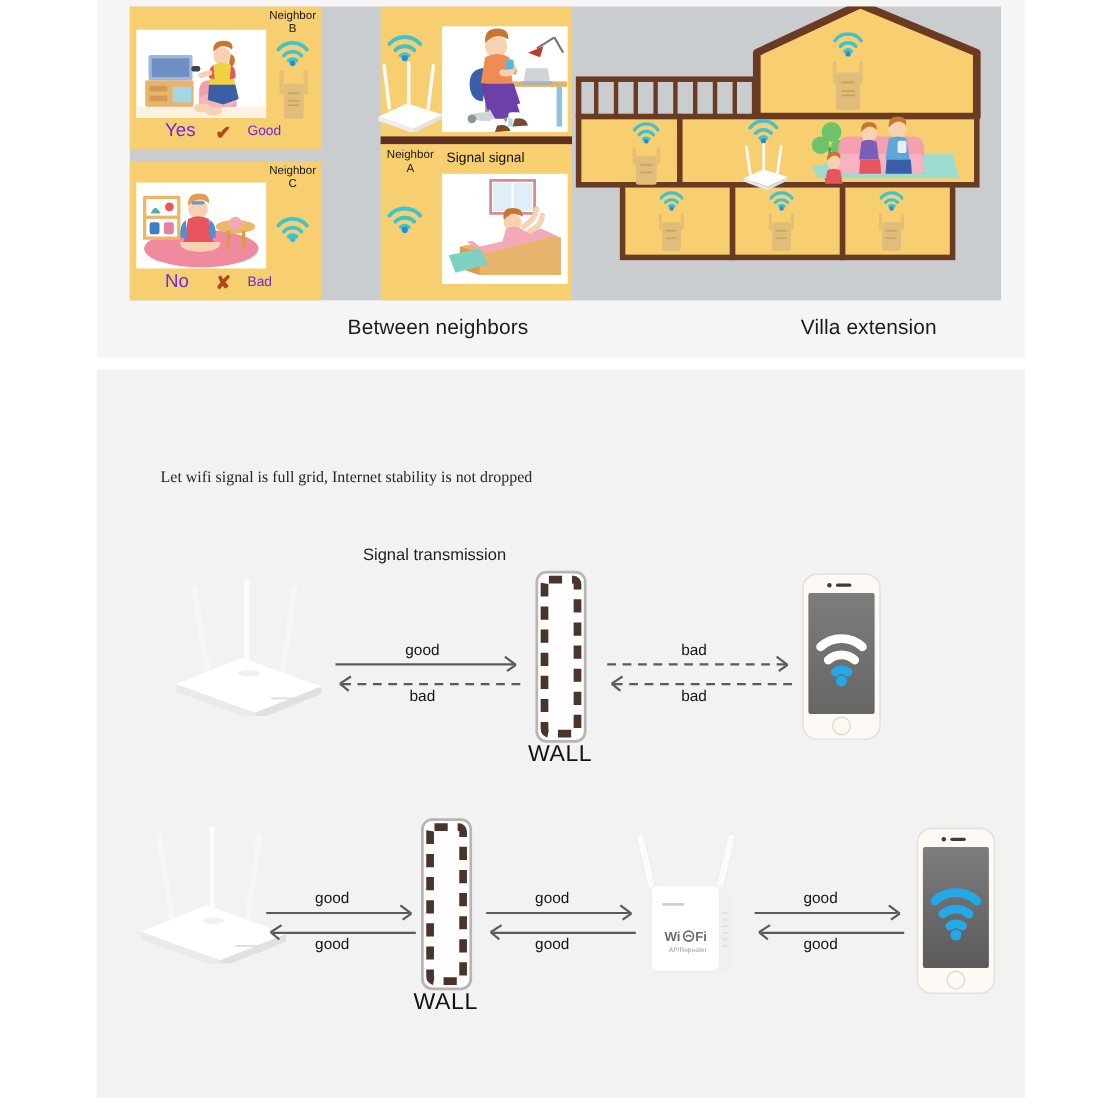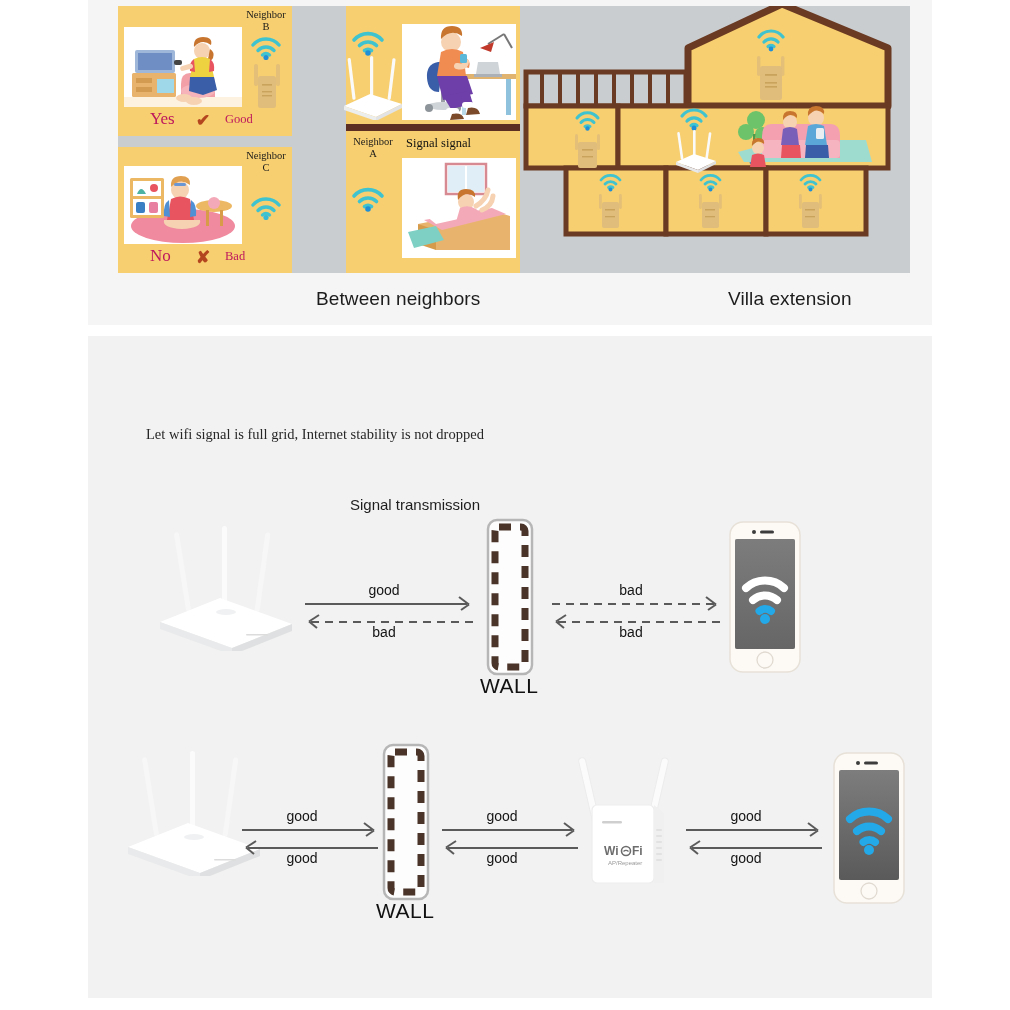--- a/index.html
+++ b/index.html
@@ -8,40 +8,40 @@
     font-family:"Liberation Sans", sans-serif;
     overflow:hidden;position:relative;
   }
   .page{position:absolute;inset:0;}
 
   
   .top-panel{
     position:absolute;left:88px;top:0;width:844px;height:325px;
     background:#f5f5f5;
   }
-  .scene-left{position:absolute;left:30px;top:6px;width:402px;height:267px;background:#c9cdd0;font-family:Liberation Serif, serif;}
+  .scene-left{position:absolute;left:30px;top:6px;width:402px;height:267px;background:#c9cdd0;}
   .scene-right{position:absolute;left:432px;top:6px;width:390px;height:267px;background:#c9cdd0;}
 
   .caption{
     position:absolute;font-size:19px;color:#1c1c1c;
     font-family:"Liberation Sans", sans-serif;letter-spacing:.1px;white-space:nowrap;
   }
   .cap-left{left:228px;top:288px;}
   .cap-right{left:640px;top:288px;}
 
   
   .ybox{position:absolute;background:#f7cf70;}
   .photo{position:absolute;background:#ffffff;overflow:hidden;}
 
   .nb-label{
     position:absolute;font-size:10.5px;color:#1a1a1a;text-align:center;
     line-height:11.5px;white-space:pre-line;
   }
   .verdict{
-    position:absolute;font-size:17px;color:#be185d;font-weight:400;
+    position:absolute;font-size:17px;color:#6d28d9;font-weight:400;
   }
   .verdict.small{font-size:12.5px;}
   .mark{position:absolute;font-size:17px;font-weight:bold;color:#b4461f;}
   .routersig{position:absolute;font-size:12.5px;color:#111;white-space:nowrap;}
   .brownbar{position:absolute;background:#5c2f22;}
 
   
   .wifi{position:absolute;}
 
   
@@ -51,21 +51,21 @@
   }
   .headline{
     position:absolute;left:58px;top:46px;
     font-size:33px;color:#a65b25;letter-spacing:-0.2px;white-space:nowrap;
   }
   .subline{
     position:absolute;left:58px;top:90px;
     font-size:14.5px;color:#262626;white-space:nowrap;font-family:Liberation Serif, serif;
   }
   .sigtrans{
-    position:absolute;left:242px;top:160px;font-size:15px;color:#1e1e1e;white-space:nowrap;margin-left:20px;
+    position:absolute;left:242px;top:160px;font-size:15px;color:#1e1e1e;white-space:nowrap;
   }
 
   .lbl{
     position:absolute;font-size:14px;color:#141414;white-space:nowrap;text-align:center;
   }
   .walltxt{
     position:absolute;font-size:21px;color:#111;letter-spacing:.5px;white-space:nowrap;
   }
 
   .arrowgrp{position:absolute;}

